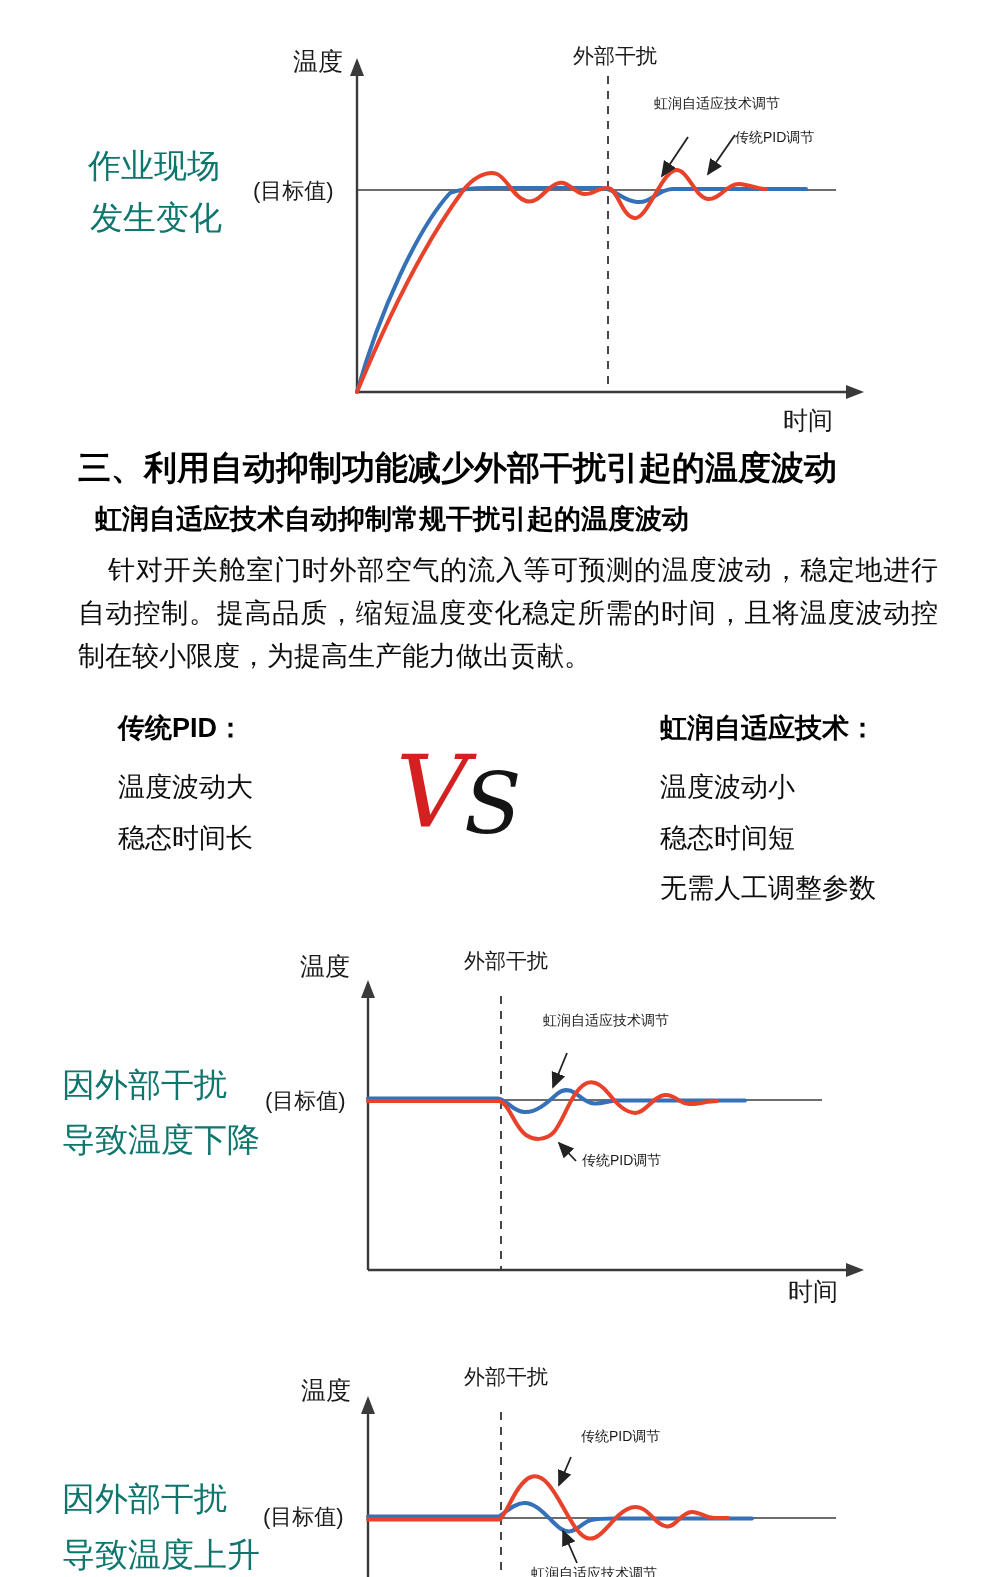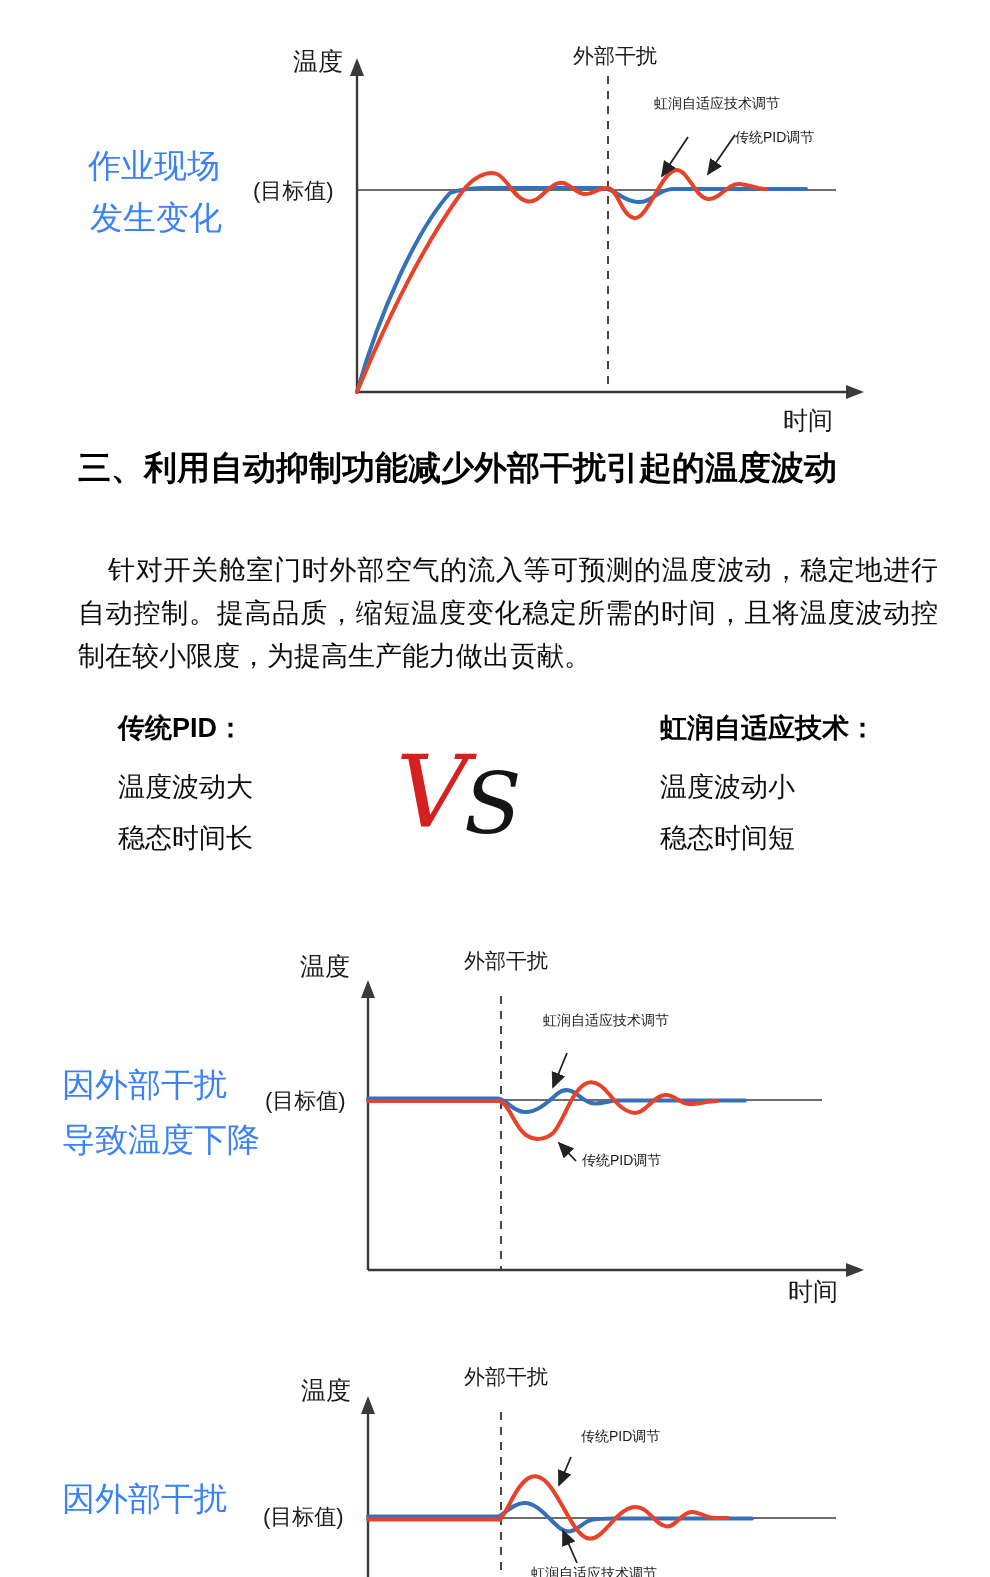--- a/index.html
+++ b/index.html
@@ -1,21 +1,21 @@
 <!DOCTYPE html>
 <html><head>
 <meta charset="utf-8">
 <style>
   html,body{margin:0;padding:0;background:#ffffff;}
   .page{
     position:relative;width:990px;height:1577px;background:#ffffff;overflow:hidden;
     font-family:"Liberation Sans",sans-serif;color:#111;
   }
   .abs{position:absolute;white-space:nowrap;}
-  .cap{font-size:33px;color:#3b82f6;}
+  .cap{font-size:33px;color:#0f766e;}
   .axis-label{font-size:25px;color:#1a1a1a;}
   .dist-label{font-size:21px;color:#1a1a1a;}
   .curve-label{font-size:14px;color:#1a1a1a;}
   .target-label{font-size:22px;color:#1a1a1a;}
   .sec-title{font-size:33px;font-weight:700;color:#000;}
   .sec-sub{font-size:27px;font-weight:700;color:#000;}
   .body-text{
     position:absolute;left:78px;top:549px;width:860px;
     font-size:27px;line-height:43px;text-indent:30px;color:#0d0d0d;text-align:justify;
   }
@@ -57,30 +57,32 @@
   <div class="abs cap" style="left:88px;top:144px">作业现场</div>
   <div class="abs cap" style="left:90px;top:196px">发生变化</div>
   <div class="abs axis-label" style="left:293px;top:45px">温度</div>
   <div class="abs dist-label" style="left:573px;top:42px">外部干扰</div>
   <div class="abs curve-label" style="left:654px;top:95px">虹润自适应技术调节</div>
   <div class="abs curve-label" style="left:735px;top:129px">传统PID调节</div>
   <div class="abs target-label" style="left:253px;top:176px">(目标值)</div>
   <div class="abs axis-label" style="left:783px;top:404px">时间</div>
 
   <div class="abs sec-title" style="left:78px;top:446px">三、利用自动抑制功能减少外部干扰引起的温度波动</div>
+  <div class="abs sec-sub" style="left:95px;top:501px">虹润自适应技术自动抑制常规干扰引起的温度波动</div>
   <div class="body-text">针对开关舱室门时外部空气的流入等可预测的温度波动，稳定地进行自动控制。提高品质，缩短温度变化稳定所需的时间，且将温度波动控制在较小限度，为提高生产能力做出贡献。</div>
 
   <div class="abs cmp-h" style="left:118px;top:710px">传统PID：</div>
   <div class="abs cmp-i" style="left:118px;top:761px">温度波动大</div>
   <div class="abs cmp-i" style="left:118px;top:812px">稳态时间长</div>
   <div class="abs vs-v" style="left:396px;top:742px;color:#D42020">V</div>
   <div class="abs vs-s" style="left:464px;top:762px">S</div>
   <div class="abs cmp-h" style="left:660px;top:710px">虹润自适应技术：</div>
   <div class="abs cmp-i" style="left:660px;top:761px">温度波动小</div>
   <div class="abs cmp-i" style="left:660px;top:812px">稳态时间短</div>
+  <div class="abs cmp-i" style="left:660px;top:862px">无需人工调整参数</div>
 
   <svg class="plot" style="top:940px" width="990" height="370" viewBox="0 0 990 370">
     <defs>
       <marker id="b1" markerWidth="10" markerHeight="10" refX="8" refY="4" orient="auto">
         <path d="M0,0 L9,4 L0,8 z" fill="#222"></path>
       </marker>
     </defs>
     <line class="tl" x1="368" y1="160" x2="822" y2="160"></line>
     <line class="dl" x1="501" y1="56" x2="501" y2="330"></line>
     <line class="ax" x1="368" y1="54" x2="368" y2="330"></line>
@@ -110,19 +112,20 @@
     <line class="tl" x1="368" y1="158" x2="836" y2="158"></line>
     <line class="dl" x1="501" y1="52" x2="501" y2="217"></line>
     <line class="ax" x1="368" y1="50" x2="368" y2="217"></line>
     <polygon class="ah" points="368,36 361,54 375,54"></polygon>
     <path class="blue" d="M368,156.5 L499,156.5 C506,152 514,143.5 524,143 C534,142.5 543,152 551,160 C559,168 563,171.5 569,171.5 C577,171.5 583,162 591,160 C599,158.5 606,158.5 614,158.5 L752,158.5"></path>
     <path class="red" d="M368,159.5 L500,159.5 C508,151 517,122 531,117 C543,112.5 553,129 563,147 C571,161 579,177 589,178.5 C599,180 607,166 619,155 C627,147.5 635,144.5 643,149 C651,153 657,165.5 667,166.5 C675,167.5 681,153 691,152 C699,151 705,158 715,158 L728,158"></path>
     <line class="ann" x1="571" y1="97" x2="559" y2="125" marker-end="url(#c1)"></line>
     <line class="ann" x1="577" y1="203" x2="563" y2="171" marker-end="url(#c1)"></line>
   </svg>
   <div class="abs cap" style="left:62px;top:1477px">因外部干扰</div>
+  <div class="abs cap" style="left:62px;top:1533px">导致温度上升</div>
   <div class="abs axis-label" style="left:301px;top:1374px">温度</div>
   <div class="abs dist-label" style="left:464px;top:1363px">外部干扰</div>
   <div class="abs curve-label" style="left:581px;top:1428px">传统PID调节</div>
   <div class="abs target-label" style="left:263px;top:1502px">(目标值)</div>
   <div class="abs curve-label" style="left:531px;top:1565px">虹润自适应技术调节</div>
 
 </div>
 
 </body></html>

